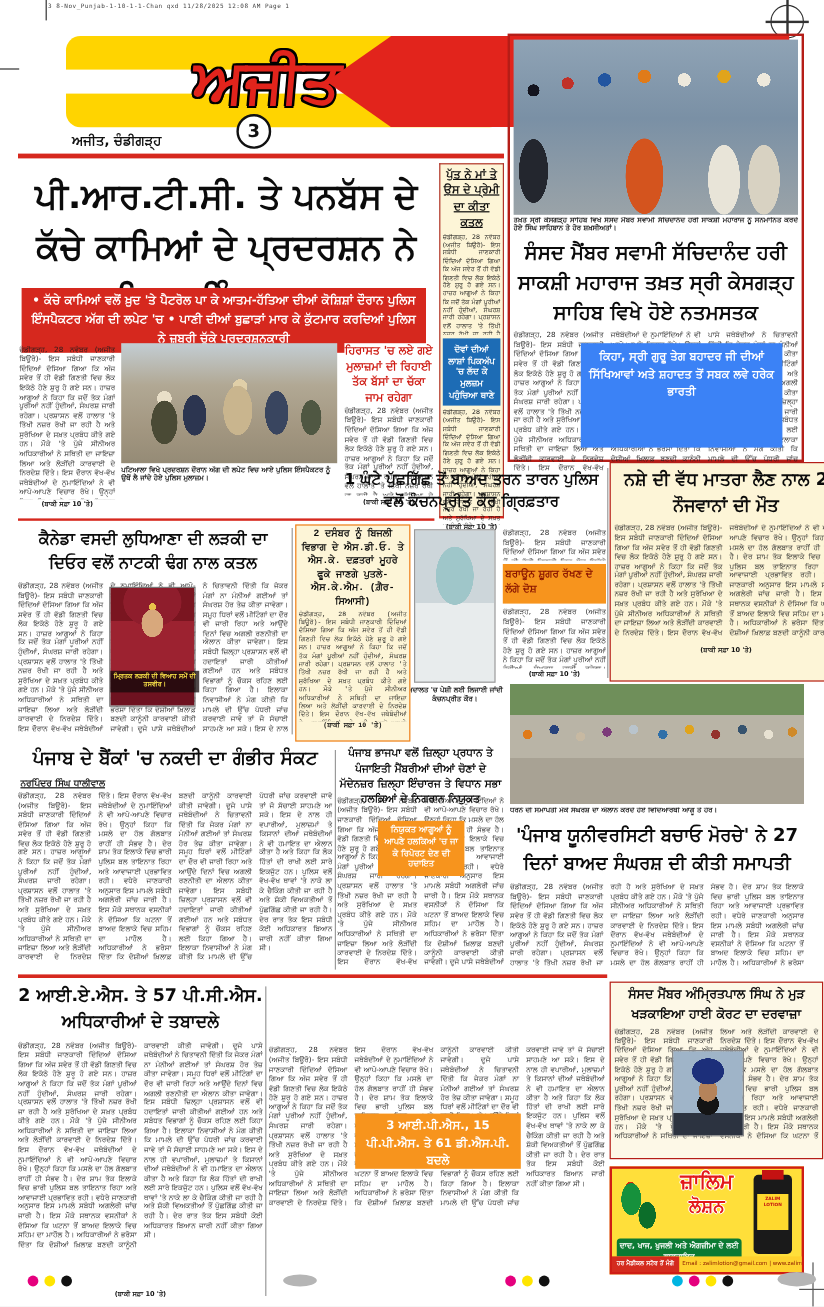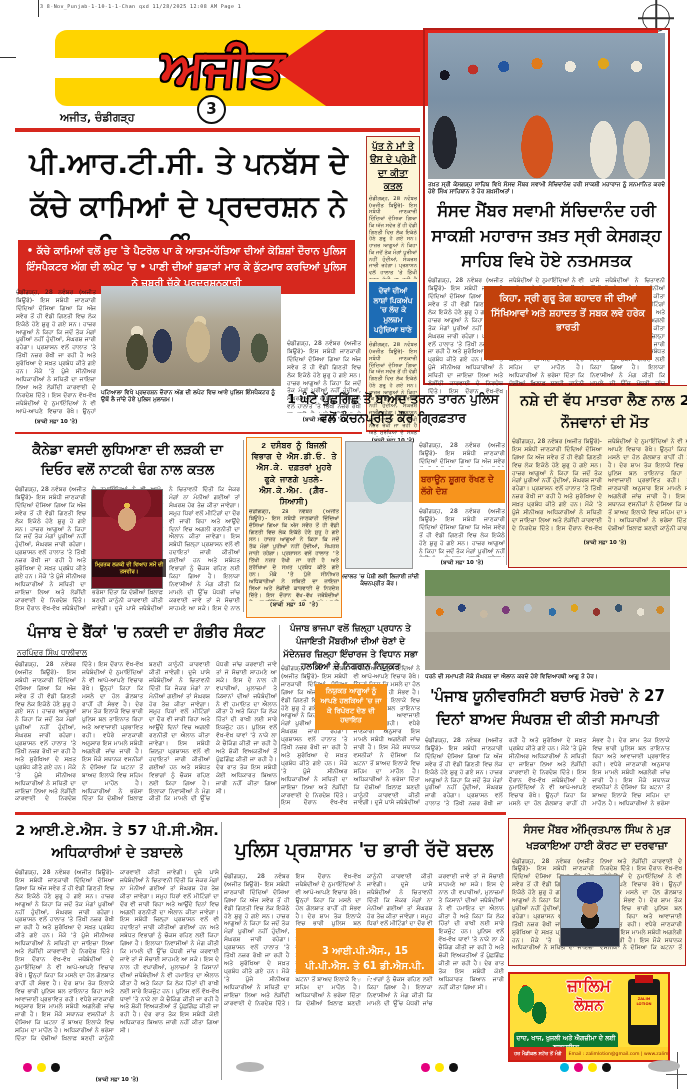--- a/index.html
+++ b/index.html
@@ -84,21 +84,21 @@
        radial-gradient(10px 10px at 74% 21%,#e0a41c 0 55%,transparent 56%),
        radial-gradient(10px 10px at 88% 23%,#eee9dc 0 55%,transparent 56%),
        radial-gradient(26px 52px at 46% 78%,#d4541e 0 60%,transparent 61%),
        radial-gradient(22px 48px at 74% 80%,#e8e4d8 0 60%,transparent 61%),
        radial-gradient(22px 48px at 88% 80%,#d8d2c2 0 60%,transparent 61%),
        radial-gradient(20px 44px at 7% 75%,#23262e 0 60%,transparent 61%),
        linear-gradient(180deg,#8fa3b5 0%,#7a90a5 45%,#9aa3a8 100%);}
   .sakshi-cap{margin-top:2px;height:16px;overflow:hidden;text-align:justify;}
   .sakshi-hl{font-size:16.5px;line-height:1.5;margin-top:2px;}
   .sakshi-body{position:relative;margin-top:3px;height:120px;}
-  .sakshi-quote{position:absolute;left:56px;top:10px;width:168px;height:74px;background:#c2410c;
+  .sakshi-quote{position:absolute;left:56px;top:10px;width:168px;height:87px;background:#3b82f6;
       color:#fff;font-size:9.5px;font-weight:bold;line-height:1.5;text-align:center;padding:5px 6px;box-sizing:border-box;}
   
   .kanchan{left:281px;top:385px;width:224px;height:232px;}
   .kanchan-hl{position:absolute;left:0;top:4px;width:224px;font-size:12.5px;line-height:1.55;}
   .ph-woman{position:absolute;left:64px;top:56px;width:68px;height:128px;border:1px solid #999;box-sizing:border-box;
       background:
        radial-gradient(26px 40px at 50% 30%,#9fc6c9 0 60%,transparent 61%),
        radial-gradient(11px 13px at 50% 24%,#c79a72 0 60%,transparent 61%),
        linear-gradient(180deg,transparent 0 48%,#e8eced 48% 100%),
        linear-gradient(180deg,#cdd6da 0 100%);}
@@ -127,21 +127,21 @@
       background:
        radial-gradient(15px 19px at 50% 30%,#d8a87c 0 60%,transparent 61%),
        radial-gradient(5px 5px at 50% 16%,#e8c14a 0 60%,transparent 61%),
        radial-gradient(40px 34px at 50% 12%,#8f1d2c 0 60%,transparent 61%),
        linear-gradient(180deg,#7a1520 0 28%,#9c2230 28% 72%,#6e1220 72% 100%);}
   .canada-capt{position:absolute;left:77px;top:122px;width:70px;background:rgba(20,10,10,.75);
       color:#ffe84a;font-size:5.3px;font-weight:bold;line-height:1.3;text-align:center;padding:2px;}
   
   .banks{left:15px;top:622px;width:262px;height:190px;}
   .banks-hl{position:absolute;left:0;top:0;width:262px;font-size:15.5px;line-height:1.4;}
-  .banks-byline{position:absolute;left:2px;top:26px;font-size:7.5px;font-weight:normal;text-decoration:underline;}
+  .banks-byline{position:absolute;left:2px;top:26px;font-size:7.5px;font-weight:bold;text-decoration:underline;}
   .banks-body{position:absolute;left:0;top:38px;width:262px;height:150px;}
   .banks-quote{position:absolute;left:188px;top:66px;width:74px;height:82px;background:#f7941d;color:#fff;
       font-size:8.2px;font-weight:bold;line-height:1.45;text-align:center;padding:4px 3px;box-sizing:border-box;}
   
   .bjp{left:281px;top:622px;width:139px;height:190px;}
   .bjp-hl{position:absolute;left:0;top:0;width:139px;font-size:8.8px;line-height:1.45;}
   .bjp-body{position:absolute;left:0;top:42px;width:139px;height:146px;}
   .bjp-note{position:absolute;left:34px;top:62px;width:72px;height:46px;background:#f7941d;color:#fff;
       font-size:7px;font-weight:bold;line-height:1.4;text-align:center;padding:3px;box-sizing:border-box;}
   
@@ -166,21 +166,21 @@
   
   .rule-bottom{left:15px;top:812px;width:491px;height:3px;background:#d6281e;}
   .transfers{left:15px;top:820px;width:204px;height:265px;}
   .transfers-hl{position:absolute;left:0;top:0;width:204px;font-size:14.5px;line-height:1.5;}
   .transfers-body{position:absolute;left:0;top:48px;width:204px;height:206px;}
   .transfers-contd{position:absolute;left:0;top:256px;width:204px;}
   .police{left:224px;top:820px;width:280px;height:265px;}
   .police-hl{position:absolute;left:0;top:16px;width:280px;font-size:19px;line-height:1.4;}
   .police-body{position:absolute;left:0;top:52px;width:280px;height:212px;}
   .police-orange{position:absolute;left:72px;top:108px;width:138px;height:46px;background:#f7941d;color:#fff;
-      font-size:9.8px;font-weight:bold;line-height:1.5;text-align:center;padding:16px 3px;box-sizing:border-box;}
+      font-size:9.8px;font-weight:bold;line-height:1.5;text-align:center;padding:4px 3px;box-sizing:border-box;}
   .amritpal{left:508px;top:818px;width:178px;height:148px;background:#fdf8e7;border:1.5px solid #b51d17;
       padding:3px;box-sizing:border-box;}
   .amritpal-hl{font-size:10.5px;line-height:1.5;}
   .amritpal-body{position:relative;margin-top:3px;height:102px;}
   .ph-amritpal{position:absolute;left:48px;top:18px;width:60px;height:72px;border:1px solid #888;box-sizing:border-box;
       background:
        radial-gradient(22px 18px at 50% 24%,#1c2f7a 0 60%,transparent 61%),
        radial-gradient(13px 15px at 50% 47%,#b5835a 0 60%,transparent 61%),
        radial-gradient(15px 15px at 50% 63%,#141414 0 60%,transparent 61%),
        linear-gradient(180deg,transparent 0 74%,#2c3340 74% 100%),
@@ -233,20 +233,21 @@
   <div class="abs issue-date">ਸਨਿਚਰਵਾਰ, 29 ਨਵੰਬਰ, 2025</div>
   <div class="abs rule-masthead"></div>
 
   <div class="abs lead">
     <div class="lead-hl hl">ਪੀ.ਆਰ.ਟੀ.ਸੀ. ਤੇ ਪਨਬੱਸ ਦੇ ਕੱਚੇ ਕਾਮਿਆਂ ਦੇ ਪ੍ਰਦਰਸ਼ਨ ਨੇ ਲਿਆ ਹਿੰਸਕ ਰੂਪ</div>
     <div class="lead-strip">• ਕੱਚੇ ਕਾਮਿਆਂ ਵਲੋਂ ਖ਼ੁਦ 'ਤੇ ਪੈਟਰੋਲ ਪਾ ਕੇ ਆਤਮ-ਹੱਤਿਆ ਦੀਆਂ ਕੋਸ਼ਿਸ਼ਾਂ ਦੌਰਾਨ ਪੁਲਿਸ ਇੰਸਪੈਕਟਰ ਅੱਗ ਦੀ ਲਪੇਟ 'ਚ • ਪਾਣੀ ਦੀਆਂ ਬੁਛਾੜਾਂ ਮਾਰ ਕੇ ਕੁੱਟਮਾਰ ਕਰਦਿਆਂ ਪੁਲਿਸ ਨੇ ਜ਼ਬਰੀ ਚੁੱਕੇ ਪ੍ਰਦਰਸ਼ਨਕਾਰੀ</div>
     <div class="lead-colL body-col">ਚੰਡੀਗੜ੍ਹ, 28 ਨਵੰਬਰ (ਅਜੀਤ ਬਿਊਰੋ)- ਇਸ ਸਬੰਧੀ ਜਾਣਕਾਰੀ ਦਿੰਦਿਆਂ ਦੱਸਿਆ ਗਿਆ ਕਿ ਅੱਜ ਸਵੇਰ ਤੋਂ ਹੀ ਵੱਡੀ ਗਿਣਤੀ ਵਿਚ ਲੋਕ ਇਕੱਠੇ ਹੋਣੇ ਸ਼ੁਰੂ ਹੋ ਗਏ ਸਨ। ਹਾਜ਼ਰ ਆਗੂਆਂ ਨੇ ਕਿਹਾ ਕਿ ਜਦੋਂ ਤੱਕ ਮੰਗਾਂ ਪੂਰੀਆਂ ਨਹੀਂ ਹੁੰਦੀਆਂ, ਸੰਘਰਸ਼ ਜਾਰੀ ਰਹੇਗਾ। ਪ੍ਰਸ਼ਾਸਨ ਵਲੋਂ ਹਾਲਾਤ 'ਤੇ ਤਿੱਖੀ ਨਜ਼ਰ ਰੱਖੀ ਜਾ ਰਹੀ ਹੈ ਅਤੇ ਸੁਰੱਖਿਆ ਦੇ ਸਖ਼ਤ ਪ੍ਰਬੰਧ ਕੀਤੇ ਗਏ ਹਨ। ਮੌਕੇ 'ਤੇ ਪੁੱਜੇ ਸੀਨੀਅਰ ਅਧਿਕਾਰੀਆਂ ਨੇ ਸਥਿਤੀ ਦਾ ਜਾਇਜ਼ਾ ਲਿਆ ਅਤੇ ਲੋੜੀਂਦੀ ਕਾਰਵਾਈ ਦੇ ਨਿਰਦੇਸ਼ ਦਿੱਤੇ। ਇਸ ਦੌਰਾਨ ਵੱਖ-ਵੱਖ ਜਥੇਬੰਦੀਆਂ ਦੇ ਨੁਮਾਇੰਦਿਆਂ ਨੇ ਵੀ ਆਪੋ-ਆਪਣੇ ਵਿਚਾਰ ਰੱਖੇ। ਉਨ੍ਹਾਂ ਕਿਹਾ ਕਿ ਮਸਲੇ ਦਾ ਹੱਲ ਗੱਲਬਾਤ ਰਾਹੀਂ ਹੀ ਸੰਭਵ ਹੈ। ਦੇਰ ਸ਼ਾਮ ਤੱਕ ਇਲਾਕੇ ਵਿਚ ਭਾਰੀ ਪੁਲਿਸ ਬਲ ਤਾਇਨਾਤ ਰਿਹਾ ਅਤੇ ਆਵਾਜਾਈ ਪ੍ਰਭਾਵਿਤ ਰਹੀ। ਵਧੇਰੇ ਜਾਣਕਾਰੀ ਅਨੁਸਾਰ ਇਸ ਮਾਮਲੇ ਸਬੰਧੀ ਅਗਲੇਰੀ ਜਾਂਚ ਜਾਰੀ ਹੈ। ਇਸ ਮੌਕੇ ਸਥਾਨਕ ਵਸਨੀਕਾਂ ਨੇ ਦੱਸਿਆ ਕਿ ਘਟਨਾ ਤੋਂ ਬਾਅਦ ਇਲਾਕੇ ਵਿਚ ਸਹਿਮ ਦਾ ਮਾਹੌਲ ਹੈ। ਅਧਿਕਾਰੀਆਂ ਨੇ ਭਰੋਸਾ ਦਿੱਤਾ ਕਿ ਦੋਸ਼ੀਆਂ ਖ਼ਿਲਾਫ਼ ਬਣਦੀ ਕਾਨੂੰਨੀ ਕਾਰਵਾਈ ਕੀਤੀ ਜਾਵੇਗੀ। ਦੂਜੇ ਪਾਸੇ ਜਥੇਬੰਦੀਆਂ ਨੇ ਚਿਤਾਵਨੀ ਦਿੱਤੀ ਕਿ ਜੇਕਰ ਮੰਗਾਂ ਨਾ ਮੰਨੀਆਂ ਗਈਆਂ ਤਾਂ ਸੰਘਰਸ਼ ਹੋਰ ਤੇਜ਼ ਕੀਤਾ ਜਾਵੇਗਾ। ਸਮੂਹ ਧਿਰਾਂ ਵਲੋਂ ਮੀਟਿੰਗਾਂ ਦਾ ਦੌਰ ਵੀ ਜਾਰੀ ਰਿਹਾ ਅਤੇ ਆਉਂਦੇ ਦਿਨਾਂ ਵਿਚ ਅਗਲੀ ਰਣਨੀਤੀ ਦਾ ਐਲਾਨ ਕੀਤਾ ਜਾਵੇਗਾ। ਇਸ ਸਬੰਧੀ ਜ਼ਿਲ੍ਹਾ ਪ੍ਰਸ਼ਾਸਨ ਵਲੋਂ ਵੀ ਹਦਾਇਤਾਂ ਜਾਰੀ ਕੀਤੀਆਂ ਗਈਆਂ ਹਨ ਅਤੇ ਸਬੰਧਤ ਵਿਭਾਗਾਂ ਨੂੰ ਚੌਕਸ ਰਹਿਣ ਲਈ ਕਿਹਾ ਗਿਆ ਹੈ। ਇਲਾਕਾ ਨਿਵਾਸੀਆਂ ਨੇ ਮੰਗ ਕੀਤੀ ਕਿ ਮਾਮਲੇ ਦੀ ਉੱਚ ਪੱਧਰੀ ਜਾਂਚ ਕਰਵਾਈ ਜਾਵੇ ਤਾਂ ਜੋ ਸੱਚਾਈ ਸਾਹਮਣੇ ਆ ਸਕੇ। ਇਸ ਦੇ ਨਾਲ ਹੀ ਵਪਾਰੀਆਂ, ਮੁਲਾਜ਼ਮਾਂ ਤੇ ਕਿਸਾਨਾਂ ਦੀਆਂ ਜਥੇਬੰਦੀਆਂ ਨੇ ਵੀ ਹਮਾਇਤ ਦਾ ਐਲਾਨ ਕੀਤਾ ਹੈ ਅਤੇ ਕਿਹਾ ਕਿ ਲੋਕ ਹਿੱਤਾਂ ਦੀ ਰਾਖੀ ਲਈ ਸਾਰੇ ਇਕਜੁੱਟ ਹਨ। ਪੁਲਿਸ ਵਲੋਂ ਵੱਖ-ਵੱਖ ਥਾਵਾਂ 'ਤੇ ਨਾਕੇ ਲਾ ਕੇ ਚੈਕਿੰਗ ਕੀਤੀ ਜਾ ਰਹੀ ਹੈ ਅਤੇ ਸ਼ੱਕੀ ਵਿਅਕਤੀਆਂ ਤੋਂ ਪੁੱਛਗਿੱਛ ਕੀਤੀ ਜਾ ਰਹੀ ਹੈ। ਦੇਰ ਰਾਤ ਤੱਕ ਇਸ ਸਬੰਧੀ ਕੋਈ ਅਧਿਕਾਰਤ ਬਿਆਨ ਜਾਰੀ ਨਹੀਂ ਕੀਤਾ ਗਿਆ ਸੀ।</div>
     <div class="contd lead-contdL">(ਬਾਕੀ ਸਫ਼ਾ 10 'ਤੇ)</div>
     <div class="ph-protest photo"></div>
     <div class="lead-cap caption">ਪਟਿਆਲਾ ਵਿਖੇ ਪ੍ਰਦਰਸ਼ਨ ਦੌਰਾਨ ਅੱਗ ਦੀ ਲਪੇਟ ਵਿਚ ਆਏ ਪੁਲਿਸ ਇੰਸਪੈਕਟਰ ਨੂੰ ਉਥੋਂ ਲੈ ਜਾਂਦੇ ਹੋਏ ਪੁਲਿਸ ਮੁਲਾਜ਼ਮ।</div>
+    <div class="lead-kicker">ਹਿਰਾਸਤ 'ਚ ਲਏ ਗਏ ਮੁਲਾਜ਼ਮਾਂ ਦੀ ਰਿਹਾਈ ਤੱਕ ਬੱਸਾਂ ਦਾ ਚੱਕਾ ਜਾਮ ਰਹੇਗਾ</div>
     <div class="lead-colR-body body-col">ਚੰਡੀਗੜ੍ਹ, 28 ਨਵੰਬਰ (ਅਜੀਤ ਬਿਊਰੋ)- ਇਸ ਸਬੰਧੀ ਜਾਣਕਾਰੀ ਦਿੰਦਿਆਂ ਦੱਸਿਆ ਗਿਆ ਕਿ ਅੱਜ ਸਵੇਰ ਤੋਂ ਹੀ ਵੱਡੀ ਗਿਣਤੀ ਵਿਚ ਲੋਕ ਇਕੱਠੇ ਹੋਣੇ ਸ਼ੁਰੂ ਹੋ ਗਏ ਸਨ। ਹਾਜ਼ਰ ਆਗੂਆਂ ਨੇ ਕਿਹਾ ਕਿ ਜਦੋਂ ਤੱਕ ਮੰਗਾਂ ਪੂਰੀਆਂ ਨਹੀਂ ਹੁੰਦੀਆਂ, ਸੰਘਰਸ਼ ਜਾਰੀ ਰਹੇਗਾ। ਪ੍ਰਸ਼ਾਸਨ ਵਲੋਂ ਹਾਲਾਤ 'ਤੇ ਤਿੱਖੀ ਨਜ਼ਰ ਰੱਖੀ ਜਾ ਰਹੀ ਹੈ ਅਤੇ ਸੁਰੱਖਿਆ ਦੇ ਸਖ਼ਤ ਪ੍ਰਬੰਧ ਕੀਤੇ ਗਏ ਹਨ। ਮੌਕੇ 'ਤੇ ਪੁੱਜੇ ਸੀਨੀਅਰ ਅਧਿਕਾਰੀਆਂ ਨੇ ਸਥਿਤੀ ਦਾ ਜਾਇਜ਼ਾ ਲਿਆ ਅਤੇ ਲੋੜੀਂਦੀ ਕਾਰਵਾਈ ਦੇ ਨਿਰਦੇਸ਼ ਦਿੱਤੇ। ਇਸ ਦੌਰਾਨ ਵੱਖ-ਵੱਖ ਜਥੇਬੰਦੀਆਂ ਦੇ ਨੁਮਾਇੰਦਿਆਂ ਨੇ ਵੀ ਆਪੋ-ਆਪਣੇ ਵਿਚਾਰ ਰੱਖੇ। ਉਨ੍ਹਾਂ ਕਿਹਾ ਕਿ ਮਸਲੇ ਦਾ ਹੱਲ ਗੱਲਬਾਤ ਰਾਹੀਂ ਹੀ ਸੰਭਵ ਹੈ। ਦੇਰ ਸ਼ਾਮ ਤੱਕ ਇਲਾਕੇ ਵਿਚ ਭਾਰੀ ਪੁਲਿਸ ਬਲ ਤਾਇਨਾਤ ਰਿਹਾ ਅਤੇ ਆਵਾਜਾਈ ਪ੍ਰਭਾਵਿਤ ਰਹੀ। ਵਧੇਰੇ ਜਾਣਕਾਰੀ ਅਨੁਸਾਰ ਇਸ ਮਾਮਲੇ ਸਬੰਧੀ ਅਗਲੇਰੀ ਜਾਂਚ ਜਾਰੀ ਹੈ। ਇਸ ਮੌਕੇ ਸਥਾਨਕ ਵਸਨੀਕਾਂ ਨੇ ਦੱਸਿਆ ਕਿ ਘਟਨਾ ਤੋਂ ਬਾਅਦ ਇਲਾਕੇ ਵਿਚ ਸਹਿਮ ਦਾ ਮਾਹੌਲ ਹੈ। ਅਧਿਕਾਰੀਆਂ ਨੇ ਭਰੋਸਾ ਦਿੱਤਾ ਕਿ ਦੋਸ਼ੀਆਂ ਖ਼ਿਲਾਫ਼ ਬਣਦੀ ਕਾਨੂੰਨੀ ਕਾਰਵਾਈ ਕੀਤੀ ਜਾਵੇਗੀ। ਦੂਜੇ ਪਾਸੇ ਜਥੇਬੰਦੀਆਂ ਨੇ ਚਿਤਾਵਨੀ ਦਿੱਤੀ ਕਿ ਜੇਕਰ ਮੰਗਾਂ ਨਾ ਮੰਨੀਆਂ ਗਈਆਂ ਤਾਂ ਸੰਘਰਸ਼ ਹੋਰ ਤੇਜ਼ ਕੀਤਾ ਜਾਵੇਗਾ। ਸਮੂਹ ਧਿਰਾਂ ਵਲੋਂ ਮੀਟਿੰਗਾਂ ਦਾ ਦੌਰ ਵੀ ਜਾਰੀ ਰਿਹਾ ਅਤੇ ਆਉਂਦੇ ਦਿਨਾਂ ਵਿਚ ਅਗਲੀ ਰਣਨੀਤੀ ਦਾ ਐਲਾਨ ਕੀਤਾ ਜਾਵੇਗਾ। ਇਸ ਸਬੰਧੀ ਜ਼ਿਲ੍ਹਾ ਪ੍ਰਸ਼ਾਸਨ ਵਲੋਂ ਵੀ ਹਦਾਇਤਾਂ ਜਾਰੀ ਕੀਤੀਆਂ ਗਈਆਂ ਹਨ ਅਤੇ ਸਬੰਧਤ ਵਿਭਾਗਾਂ ਨੂੰ ਚੌਕਸ ਰਹਿਣ ਲਈ ਕਿਹਾ ਗਿਆ ਹੈ। ਇਲਾਕਾ ਨਿਵਾਸੀਆਂ ਨੇ ਮੰਗ ਕੀਤੀ ਕਿ ਮਾਮਲੇ ਦੀ ਉੱਚ ਪੱਧਰੀ ਜਾਂਚ ਕਰਵਾਈ ਜਾਵੇ ਤਾਂ ਜੋ ਸੱਚਾਈ ਸਾਹਮਣੇ ਆ ਸਕੇ। ਇਸ ਦੇ ਨਾਲ ਹੀ ਵਪਾਰੀਆਂ, ਮੁਲਾਜ਼ਮਾਂ ਤੇ ਕਿਸਾਨਾਂ ਦੀਆਂ ਜਥੇਬੰਦੀਆਂ ਨੇ ਵੀ ਹਮਾਇਤ ਦਾ ਐਲਾਨ ਕੀਤਾ ਹੈ ਅਤੇ ਕਿਹਾ ਕਿ ਲੋਕ ਹਿੱਤਾਂ ਦੀ ਰਾਖੀ ਲਈ ਸਾਰੇ ਇਕਜੁੱਟ ਹਨ। ਪੁਲਿਸ ਵਲੋਂ ਵੱਖ-ਵੱਖ ਥਾਵਾਂ 'ਤੇ ਨਾਕੇ ਲਾ ਕੇ ਚੈਕਿੰਗ ਕੀਤੀ ਜਾ ਰਹੀ ਹੈ ਅਤੇ ਸ਼ੱਕੀ ਵਿਅਕਤੀਆਂ ਤੋਂ ਪੁੱਛਗਿੱਛ ਕੀਤੀ ਜਾ ਰਹੀ ਹੈ। ਦੇਰ ਰਾਤ ਤੱਕ ਇਸ ਸਬੰਧੀ ਕੋਈ ਅਧਿਕਾਰਤ ਬਿਆਨ ਜਾਰੀ ਨਹੀਂ ਕੀਤਾ ਗਿਆ ਸੀ।</div>
     <div class="contd lead-contdR">(ਬਾਕੀ ਸਫ਼ਾ 10 'ਤੇ)</div>
   </div>
 
   <div class="abs son">
     <div class="son-hl hl">ਪੁੱਤ ਨੇ ਮਾਂ ਤੇ ਉਸ ਦੇ ਪ੍ਰੇਮੀ ਦਾ ਕੀਤਾ ਕਤਲ</div>
     <div class="son-body">ਚੰਡੀਗੜ੍ਹ, 28 ਨਵੰਬਰ (ਅਜੀਤ ਬਿਊਰੋ)- ਇਸ ਸਬੰਧੀ ਜਾਣਕਾਰੀ ਦਿੰਦਿਆਂ ਦੱਸਿਆ ਗਿਆ ਕਿ ਅੱਜ ਸਵੇਰ ਤੋਂ ਹੀ ਵੱਡੀ ਗਿਣਤੀ ਵਿਚ ਲੋਕ ਇਕੱਠੇ ਹੋਣੇ ਸ਼ੁਰੂ ਹੋ ਗਏ ਸਨ। ਹਾਜ਼ਰ ਆਗੂਆਂ ਨੇ ਕਿਹਾ ਕਿ ਜਦੋਂ ਤੱਕ ਮੰਗਾਂ ਪੂਰੀਆਂ ਨਹੀਂ ਹੁੰਦੀਆਂ, ਸੰਘਰਸ਼ ਜਾਰੀ ਰਹੇਗਾ। ਪ੍ਰਸ਼ਾਸਨ ਵਲੋਂ ਹਾਲਾਤ 'ਤੇ ਤਿੱਖੀ ਨਜ਼ਰ ਰੱਖੀ ਜਾ ਰਹੀ ਹੈ ਅਤੇ ਸੁਰੱਖਿਆ ਦੇ ਸਖ਼ਤ ਪ੍ਰਬੰਧ ਕੀਤੇ ਗਏ ਹਨ। ਮੌਕੇ 'ਤੇ ਪੁੱਜੇ ਸੀਨੀਅਰ ਅਧਿਕਾਰੀਆਂ ਨੇ ਸਥਿਤੀ ਦਾ ਜਾਇਜ਼ਾ ਲਿਆ ਅਤੇ ਲੋੜੀਂਦੀ ਕਾਰਵਾਈ ਦੇ ਨਿਰਦੇਸ਼ ਦਿੱਤੇ। ਇਸ ਦੌਰਾਨ ਵੱਖ-ਵੱਖ ਜਥੇਬੰਦੀਆਂ ਦੇ ਨੁਮਾਇੰਦਿਆਂ ਨੇ ਵੀ ਆਪੋ-ਆਪਣੇ ਵਿਚਾਰ ਰੱਖੇ। ਉਨ੍ਹਾਂ ਕਿਹਾ ਕਿ ਮਸਲੇ ਦਾ ਹੱਲ ਗੱਲਬਾਤ ਰਾਹੀਂ ਹੀ ਸੰਭਵ ਹੈ। ਦੇਰ ਸ਼ਾਮ ਤੱਕ ਇਲਾਕੇ ਵਿਚ ਭਾਰੀ ਪੁਲਿਸ ਬਲ ਤਾਇਨਾਤ ਰਿਹਾ ਅਤੇ ਆਵਾਜਾਈ ਪ੍ਰਭਾਵਿਤ ਰਹੀ। ਵਧੇਰੇ ਜਾਣਕਾਰੀ ਅਨੁਸਾਰ ਇਸ ਮਾਮਲੇ ਸਬੰਧੀ ਅਗਲੇਰੀ ਜਾਂਚ ਜਾਰੀ ਹੈ। ਇਸ ਮੌਕੇ ਸਥਾਨਕ ਵਸਨੀਕਾਂ ਨੇ ਦੱਸਿਆ ਕਿ ਘਟਨਾ ਤੋਂ ਬਾਅਦ ਇਲਾਕੇ ਵਿਚ ਸਹਿਮ ਦਾ ਮਾਹੌਲ ਹੈ। ਅਧਿਕਾਰੀਆਂ ਨੇ ਭਰੋਸਾ ਦਿੱਤਾ ਕਿ ਦੋਸ਼ੀਆਂ ਖ਼ਿਲਾਫ਼ ਬਣਦੀ ਕਾਨੂੰਨੀ ਕਾਰਵਾਈ ਕੀਤੀ ਜਾਵੇਗੀ। ਦੂਜੇ ਪਾਸੇ ਜਥੇਬੰਦੀਆਂ ਨੇ ਚਿਤਾਵਨੀ ਦਿੱਤੀ ਕਿ ਜੇਕਰ ਮੰਗਾਂ ਨਾ ਮੰਨੀਆਂ ਗਈਆਂ ਤਾਂ ਸੰਘਰਸ਼ ਹੋਰ ਤੇਜ਼ ਕੀਤਾ ਜਾਵੇਗਾ। ਸਮੂਹ ਧਿਰਾਂ ਵਲੋਂ ਮੀਟਿੰਗਾਂ ਦਾ ਦੌਰ ਵੀ ਜਾਰੀ ਰਿਹਾ ਅਤੇ ਆਉਂਦੇ ਦਿਨਾਂ ਵਿਚ ਅਗਲੀ ਰਣਨੀਤੀ ਦਾ ਐਲਾਨ ਕੀਤਾ ਜਾਵੇਗਾ। ਇਸ ਸਬੰਧੀ ਜ਼ਿਲ੍ਹਾ ਪ੍ਰਸ਼ਾਸਨ ਵਲੋਂ ਵੀ ਹਦਾਇਤਾਂ ਜਾਰੀ ਕੀਤੀਆਂ ਗਈਆਂ ਹਨ ਅਤੇ ਸਬੰਧਤ ਵਿਭਾਗਾਂ ਨੂੰ ਚੌਕਸ ਰਹਿਣ ਲਈ ਕਿਹਾ ਗਿਆ ਹੈ। ਇਲਾਕਾ ਨਿਵਾਸੀਆਂ ਨੇ ਮੰਗ ਕੀਤੀ ਕਿ ਮਾਮਲੇ ਦੀ ਉੱਚ ਪੱਧਰੀ ਜਾਂਚ ਕਰਵਾਈ ਜਾਵੇ ਤਾਂ ਜੋ ਸੱਚਾਈ ਸਾਹਮਣੇ ਆ ਸਕੇ। ਇਸ ਦੇ ਨਾਲ ਹੀ ਵਪਾਰੀਆਂ, ਮੁਲਾਜ਼ਮਾਂ ਤੇ ਕਿਸਾਨਾਂ ਦੀਆਂ ਜਥੇਬੰਦੀਆਂ ਨੇ ਵੀ ਹਮਾਇਤ ਦਾ ਐਲਾਨ ਕੀਤਾ ਹੈ ਅਤੇ ਕਿਹਾ ਕਿ ਲੋਕ ਹਿੱਤਾਂ ਦੀ ਰਾਖੀ ਲਈ ਸਾਰੇ ਇਕਜੁੱਟ ਹਨ। ਪੁਲਿਸ ਵਲੋਂ ਵੱਖ-ਵੱਖ ਥਾਵਾਂ 'ਤੇ ਨਾਕੇ ਲਾ ਕੇ ਚੈਕਿੰਗ ਕੀਤੀ ਜਾ ਰਹੀ ਹੈ ਅਤੇ ਸ਼ੱਕੀ ਵਿਅਕਤੀਆਂ ਤੋਂ ਪੁੱਛਗਿੱਛ ਕੀਤੀ ਜਾ ਰਹੀ ਹੈ। ਦੇਰ ਰਾਤ ਤੱਕ ਇਸ ਸਬੰਧੀ ਕੋਈ ਅਧਿਕਾਰਤ ਬਿਆਨ ਜਾਰੀ ਨਹੀਂ ਕੀਤਾ ਗਿਆ ਸੀ।</div>
     <div class="son-blue">ਦੋਵਾਂ ਦੀਆਂ ਲਾਸ਼ਾਂ ਪਿਕਅੱਪ 'ਚ ਲੱਦ ਕੇ ਮੁਲਜ਼ਮ ਪਹੁੰਚਿਆ ਥਾਣੇ</div>
     <div class="son-body2">ਚੰਡੀਗੜ੍ਹ, 28 ਨਵੰਬਰ (ਅਜੀਤ ਬਿਊਰੋ)- ਇਸ ਸਬੰਧੀ ਜਾਣਕਾਰੀ ਦਿੰਦਿਆਂ ਦੱਸਿਆ ਗਿਆ ਕਿ ਅੱਜ ਸਵੇਰ ਤੋਂ ਹੀ ਵੱਡੀ ਗਿਣਤੀ ਵਿਚ ਲੋਕ ਇਕੱਠੇ ਹੋਣੇ ਸ਼ੁਰੂ ਹੋ ਗਏ ਸਨ। ਹਾਜ਼ਰ ਆਗੂਆਂ ਨੇ ਕਿਹਾ ਕਿ ਜਦੋਂ ਤੱਕ ਮੰਗਾਂ ਪੂਰੀਆਂ ਨਹੀਂ ਹੁੰਦੀਆਂ, ਸੰਘਰਸ਼ ਜਾਰੀ ਰਹੇਗਾ। ਪ੍ਰਸ਼ਾਸਨ ਵਲੋਂ ਹਾਲਾਤ 'ਤੇ ਤਿੱਖੀ ਨਜ਼ਰ ਰੱਖੀ ਜਾ ਰਹੀ ਹੈ ਅਤੇ ਸੁਰੱਖਿਆ ਦੇ ਸਖ਼ਤ ਪ੍ਰਬੰਧ ਕੀਤੇ ਗਏ ਹਨ। ਮੌਕੇ 'ਤੇ ਪੁੱਜੇ ਸੀਨੀਅਰ ਅਧਿਕਾਰੀਆਂ ਨੇ ਸਥਿਤੀ ਦਾ ਜਾਇਜ਼ਾ ਲਿਆ ਅਤੇ ਲੋੜੀਂਦੀ ਕਾਰਵਾਈ ਦੇ ਨਿਰਦੇਸ਼ ਦਿੱਤੇ। ਇਸ ਦੌਰਾਨ ਵੱਖ-ਵੱਖ ਜਥੇਬੰਦੀਆਂ ਦੇ ਨੁਮਾਇੰਦਿਆਂ ਨੇ ਵੀ ਆਪੋ-ਆਪਣੇ ਵਿਚਾਰ ਰੱਖੇ। ਉਨ੍ਹਾਂ ਕਿਹਾ ਕਿ ਮਸਲੇ ਦਾ ਹੱਲ ਗੱਲਬਾਤ ਰਾਹੀਂ ਹੀ ਸੰਭਵ ਹੈ। ਦੇਰ ਸ਼ਾਮ ਤੱਕ ਇਲਾਕੇ ਵਿਚ ਭਾਰੀ ਪੁਲਿਸ ਬਲ ਤਾਇਨਾਤ ਰਿਹਾ ਅਤੇ ਆਵਾਜਾਈ ਪ੍ਰਭਾਵਿਤ ਰਹੀ। ਵਧੇਰੇ ਜਾਣਕਾਰੀ ਅਨੁਸਾਰ ਇਸ ਮਾਮਲੇ ਸਬੰਧੀ ਅਗਲੇਰੀ ਜਾਂਚ ਜਾਰੀ ਹੈ। ਇਸ ਮੌਕੇ ਸਥਾਨਕ ਵਸਨੀਕਾਂ ਨੇ ਦੱਸਿਆ ਕਿ ਘਟਨਾ ਤੋਂ ਬਾਅਦ ਇਲਾਕੇ ਵਿਚ ਸਹਿਮ ਦਾ ਮਾਹੌਲ ਹੈ। ਅਧਿਕਾਰੀਆਂ ਨੇ ਭਰੋਸਾ ਦਿੱਤਾ ਕਿ ਦੋਸ਼ੀਆਂ ਖ਼ਿਲਾਫ਼ ਬਣਦੀ ਕਾਨੂੰਨੀ ਕਾਰਵਾਈ ਕੀਤੀ ਜਾਵੇਗੀ। ਦੂਜੇ ਪਾਸੇ ਜਥੇਬੰਦੀਆਂ ਨੇ ਚਿਤਾਵਨੀ ਦਿੱਤੀ ਕਿ ਜੇਕਰ ਮੰਗਾਂ ਨਾ ਮੰਨੀਆਂ ਗਈਆਂ ਤਾਂ ਸੰਘਰਸ਼ ਹੋਰ ਤੇਜ਼ ਕੀਤਾ ਜਾਵੇਗਾ। ਸਮੂਹ ਧਿਰਾਂ ਵਲੋਂ ਮੀਟਿੰਗਾਂ ਦਾ ਦੌਰ ਵੀ ਜਾਰੀ ਰਿਹਾ ਅਤੇ ਆਉਂਦੇ ਦਿਨਾਂ ਵਿਚ ਅਗਲੀ ਰਣਨੀਤੀ ਦਾ ਐਲਾਨ ਕੀਤਾ ਜਾਵੇਗਾ। ਇਸ ਸਬੰਧੀ ਜ਼ਿਲ੍ਹਾ ਪ੍ਰਸ਼ਾਸਨ ਵਲੋਂ ਵੀ ਹਦਾਇਤਾਂ ਜਾਰੀ ਕੀਤੀਆਂ ਗਈਆਂ ਹਨ ਅਤੇ ਸਬੰਧਤ ਵਿਭਾਗਾਂ ਨੂੰ ਚੌਕਸ ਰਹਿਣ ਲਈ ਕਿਹਾ ਗਿਆ ਹੈ। ਇਲਾਕਾ ਨਿਵਾਸੀਆਂ ਨੇ ਮੰਗ ਕੀਤੀ ਕਿ ਮਾਮਲੇ ਦੀ ਉੱਚ ਪੱਧਰੀ ਜਾਂਚ ਕਰਵਾਈ ਜਾਵੇ ਤਾਂ ਜੋ ਸੱਚਾਈ ਸਾਹਮਣੇ ਆ ਸਕੇ। ਇਸ ਦੇ ਨਾਲ ਹੀ ਵਪਾਰੀਆਂ, ਮੁਲਾਜ਼ਮਾਂ ਤੇ ਕਿਸਾਨਾਂ ਦੀਆਂ ਜਥੇਬੰਦੀਆਂ ਨੇ ਵੀ ਹਮਾਇਤ ਦਾ ਐਲਾਨ ਕੀਤਾ ਹੈ ਅਤੇ ਕਿਹਾ ਕਿ ਲੋਕ ਹਿੱਤਾਂ ਦੀ ਰਾਖੀ ਲਈ ਸਾਰੇ ਇਕਜੁੱਟ ਹਨ। ਪੁਲਿਸ ਵਲੋਂ ਵੱਖ-ਵੱਖ ਥਾਵਾਂ 'ਤੇ ਨਾਕੇ ਲਾ ਕੇ ਚੈਕਿੰਗ ਕੀਤੀ ਜਾ ਰਹੀ ਹੈ ਅਤੇ ਸ਼ੱਕੀ ਵਿਅਕਤੀਆਂ ਤੋਂ ਪੁੱਛਗਿੱਛ ਕੀਤੀ ਜਾ ਰਹੀ ਹੈ। ਦੇਰ ਰਾਤ ਤੱਕ ਇਸ ਸਬੰਧੀ ਕੋਈ ਅਧਿਕਾਰਤ ਬਿਆਨ ਜਾਰੀ ਨਹੀਂ ਕੀਤਾ ਗਿਆ ਸੀ।</div>
     <div class="contd">(ਬਾਕੀ ਸਫ਼ਾ 10 'ਤੇ)</div>
@@ -312,21 +313,20 @@
 
   <div class="abs rule-bottom"></div>
 
   <div class="abs transfers">
     <div class="transfers-hl hl">2 ਆਈ.ਏ.ਐਸ. ਤੇ 57 ਪੀ.ਸੀ.ਐਸ. ਅਧਿਕਾਰੀਆਂ ਦੇ ਤਬਾਦਲੇ</div>
     <div class="transfers-body body-col cols2">ਚੰਡੀਗੜ੍ਹ, 28 ਨਵੰਬਰ (ਅਜੀਤ ਬਿਊਰੋ)- ਇਸ ਸਬੰਧੀ ਜਾਣਕਾਰੀ ਦਿੰਦਿਆਂ ਦੱਸਿਆ ਗਿਆ ਕਿ ਅੱਜ ਸਵੇਰ ਤੋਂ ਹੀ ਵੱਡੀ ਗਿਣਤੀ ਵਿਚ ਲੋਕ ਇਕੱਠੇ ਹੋਣੇ ਸ਼ੁਰੂ ਹੋ ਗਏ ਸਨ। ਹਾਜ਼ਰ ਆਗੂਆਂ ਨੇ ਕਿਹਾ ਕਿ ਜਦੋਂ ਤੱਕ ਮੰਗਾਂ ਪੂਰੀਆਂ ਨਹੀਂ ਹੁੰਦੀਆਂ, ਸੰਘਰਸ਼ ਜਾਰੀ ਰਹੇਗਾ। ਪ੍ਰਸ਼ਾਸਨ ਵਲੋਂ ਹਾਲਾਤ 'ਤੇ ਤਿੱਖੀ ਨਜ਼ਰ ਰੱਖੀ ਜਾ ਰਹੀ ਹੈ ਅਤੇ ਸੁਰੱਖਿਆ ਦੇ ਸਖ਼ਤ ਪ੍ਰਬੰਧ ਕੀਤੇ ਗਏ ਹਨ। ਮੌਕੇ 'ਤੇ ਪੁੱਜੇ ਸੀਨੀਅਰ ਅਧਿਕਾਰੀਆਂ ਨੇ ਸਥਿਤੀ ਦਾ ਜਾਇਜ਼ਾ ਲਿਆ ਅਤੇ ਲੋੜੀਂਦੀ ਕਾਰਵਾਈ ਦੇ ਨਿਰਦੇਸ਼ ਦਿੱਤੇ। ਇਸ ਦੌਰਾਨ ਵੱਖ-ਵੱਖ ਜਥੇਬੰਦੀਆਂ ਦੇ ਨੁਮਾਇੰਦਿਆਂ ਨੇ ਵੀ ਆਪੋ-ਆਪਣੇ ਵਿਚਾਰ ਰੱਖੇ। ਉਨ੍ਹਾਂ ਕਿਹਾ ਕਿ ਮਸਲੇ ਦਾ ਹੱਲ ਗੱਲਬਾਤ ਰਾਹੀਂ ਹੀ ਸੰਭਵ ਹੈ। ਦੇਰ ਸ਼ਾਮ ਤੱਕ ਇਲਾਕੇ ਵਿਚ ਭਾਰੀ ਪੁਲਿਸ ਬਲ ਤਾਇਨਾਤ ਰਿਹਾ ਅਤੇ ਆਵਾਜਾਈ ਪ੍ਰਭਾਵਿਤ ਰਹੀ। ਵਧੇਰੇ ਜਾਣਕਾਰੀ ਅਨੁਸਾਰ ਇਸ ਮਾਮਲੇ ਸਬੰਧੀ ਅਗਲੇਰੀ ਜਾਂਚ ਜਾਰੀ ਹੈ। ਇਸ ਮੌਕੇ ਸਥਾਨਕ ਵਸਨੀਕਾਂ ਨੇ ਦੱਸਿਆ ਕਿ ਘਟਨਾ ਤੋਂ ਬਾਅਦ ਇਲਾਕੇ ਵਿਚ ਸਹਿਮ ਦਾ ਮਾਹੌਲ ਹੈ। ਅਧਿਕਾਰੀਆਂ ਨੇ ਭਰੋਸਾ ਦਿੱਤਾ ਕਿ ਦੋਸ਼ੀਆਂ ਖ਼ਿਲਾਫ਼ ਬਣਦੀ ਕਾਨੂੰਨੀ ਕਾਰਵਾਈ ਕੀਤੀ ਜਾਵੇਗੀ। ਦੂਜੇ ਪਾਸੇ ਜਥੇਬੰਦੀਆਂ ਨੇ ਚਿਤਾਵਨੀ ਦਿੱਤੀ ਕਿ ਜੇਕਰ ਮੰਗਾਂ ਨਾ ਮੰਨੀਆਂ ਗਈਆਂ ਤਾਂ ਸੰਘਰਸ਼ ਹੋਰ ਤੇਜ਼ ਕੀਤਾ ਜਾਵੇਗਾ। ਸਮੂਹ ਧਿਰਾਂ ਵਲੋਂ ਮੀਟਿੰਗਾਂ ਦਾ ਦੌਰ ਵੀ ਜਾਰੀ ਰਿਹਾ ਅਤੇ ਆਉਂਦੇ ਦਿਨਾਂ ਵਿਚ ਅਗਲੀ ਰਣਨੀਤੀ ਦਾ ਐਲਾਨ ਕੀਤਾ ਜਾਵੇਗਾ। ਇਸ ਸਬੰਧੀ ਜ਼ਿਲ੍ਹਾ ਪ੍ਰਸ਼ਾਸਨ ਵਲੋਂ ਵੀ ਹਦਾਇਤਾਂ ਜਾਰੀ ਕੀਤੀਆਂ ਗਈਆਂ ਹਨ ਅਤੇ ਸਬੰਧਤ ਵਿਭਾਗਾਂ ਨੂੰ ਚੌਕਸ ਰਹਿਣ ਲਈ ਕਿਹਾ ਗਿਆ ਹੈ। ਇਲਾਕਾ ਨਿਵਾਸੀਆਂ ਨੇ ਮੰਗ ਕੀਤੀ ਕਿ ਮਾਮਲੇ ਦੀ ਉੱਚ ਪੱਧਰੀ ਜਾਂਚ ਕਰਵਾਈ ਜਾਵੇ ਤਾਂ ਜੋ ਸੱਚਾਈ ਸਾਹਮਣੇ ਆ ਸਕੇ। ਇਸ ਦੇ ਨਾਲ ਹੀ ਵਪਾਰੀਆਂ, ਮੁਲਾਜ਼ਮਾਂ ਤੇ ਕਿਸਾਨਾਂ ਦੀਆਂ ਜਥੇਬੰਦੀਆਂ ਨੇ ਵੀ ਹਮਾਇਤ ਦਾ ਐਲਾਨ ਕੀਤਾ ਹੈ ਅਤੇ ਕਿਹਾ ਕਿ ਲੋਕ ਹਿੱਤਾਂ ਦੀ ਰਾਖੀ ਲਈ ਸਾਰੇ ਇਕਜੁੱਟ ਹਨ। ਪੁਲਿਸ ਵਲੋਂ ਵੱਖ-ਵੱਖ ਥਾਵਾਂ 'ਤੇ ਨਾਕੇ ਲਾ ਕੇ ਚੈਕਿੰਗ ਕੀਤੀ ਜਾ ਰਹੀ ਹੈ ਅਤੇ ਸ਼ੱਕੀ ਵਿਅਕਤੀਆਂ ਤੋਂ ਪੁੱਛਗਿੱਛ ਕੀਤੀ ਜਾ ਰਹੀ ਹੈ। ਦੇਰ ਰਾਤ ਤੱਕ ਇਸ ਸਬੰਧੀ ਕੋਈ ਅਧਿਕਾਰਤ ਬਿਆਨ ਜਾਰੀ ਨਹੀਂ ਕੀਤਾ ਗਿਆ ਸੀ।</div>
     <div class="contd transfers-contd">(ਬਾਕੀ ਸਫ਼ਾ 10 'ਤੇ)</div>
   </div>
 
   <div class="abs police">
-    <div class="police-hl hl">ਪੁਲਿਸ ਪ੍ਰਸ਼ਾਸਨ 'ਚ ਭਾਰੀ ਰੱਦੋ ਬਦਲ</div>
     <div class="police-body body-col cols4">ਚੰਡੀਗੜ੍ਹ, 28 ਨਵੰਬਰ (ਅਜੀਤ ਬਿਊਰੋ)- ਇਸ ਸਬੰਧੀ ਜਾਣਕਾਰੀ ਦਿੰਦਿਆਂ ਦੱਸਿਆ ਗਿਆ ਕਿ ਅੱਜ ਸਵੇਰ ਤੋਂ ਹੀ ਵੱਡੀ ਗਿਣਤੀ ਵਿਚ ਲੋਕ ਇਕੱਠੇ ਹੋਣੇ ਸ਼ੁਰੂ ਹੋ ਗਏ ਸਨ। ਹਾਜ਼ਰ ਆਗੂਆਂ ਨੇ ਕਿਹਾ ਕਿ ਜਦੋਂ ਤੱਕ ਮੰਗਾਂ ਪੂਰੀਆਂ ਨਹੀਂ ਹੁੰਦੀਆਂ, ਸੰਘਰਸ਼ ਜਾਰੀ ਰਹੇਗਾ। ਪ੍ਰਸ਼ਾਸਨ ਵਲੋਂ ਹਾਲਾਤ 'ਤੇ ਤਿੱਖੀ ਨਜ਼ਰ ਰੱਖੀ ਜਾ ਰਹੀ ਹੈ ਅਤੇ ਸੁਰੱਖਿਆ ਦੇ ਸਖ਼ਤ ਪ੍ਰਬੰਧ ਕੀਤੇ ਗਏ ਹਨ। ਮੌਕੇ 'ਤੇ ਪੁੱਜੇ ਸੀਨੀਅਰ ਅਧਿਕਾਰੀਆਂ ਨੇ ਸਥਿਤੀ ਦਾ ਜਾਇਜ਼ਾ ਲਿਆ ਅਤੇ ਲੋੜੀਂਦੀ ਕਾਰਵਾਈ ਦੇ ਨਿਰਦੇਸ਼ ਦਿੱਤੇ। ਇਸ ਦੌਰਾਨ ਵੱਖ-ਵੱਖ ਜਥੇਬੰਦੀਆਂ ਦੇ ਨੁਮਾਇੰਦਿਆਂ ਨੇ ਵੀ ਆਪੋ-ਆਪਣੇ ਵਿਚਾਰ ਰੱਖੇ। ਉਨ੍ਹਾਂ ਕਿਹਾ ਕਿ ਮਸਲੇ ਦਾ ਹੱਲ ਗੱਲਬਾਤ ਰਾਹੀਂ ਹੀ ਸੰਭਵ ਹੈ। ਦੇਰ ਸ਼ਾਮ ਤੱਕ ਇਲਾਕੇ ਵਿਚ ਭਾਰੀ ਪੁਲਿਸ ਬਲ ਤਾਇਨਾਤ ਰਿਹਾ ਅਤੇ ਆਵਾਜਾਈ ਪ੍ਰਭਾਵਿਤ ਰਹੀ। ਵਧੇਰੇ ਜਾਣਕਾਰੀ ਅਨੁਸਾਰ ਇਸ ਮਾਮਲੇ ਸਬੰਧੀ ਅਗਲੇਰੀ ਜਾਂਚ ਜਾਰੀ ਹੈ। ਇਸ ਮੌਕੇ ਸਥਾਨਕ ਵਸਨੀਕਾਂ ਨੇ ਦੱਸਿਆ ਕਿ ਘਟਨਾ ਤੋਂ ਬਾਅਦ ਇਲਾਕੇ ਵਿਚ ਸਹਿਮ ਦਾ ਮਾਹੌਲ ਹੈ। ਅਧਿਕਾਰੀਆਂ ਨੇ ਭਰੋਸਾ ਦਿੱਤਾ ਕਿ ਦੋਸ਼ੀਆਂ ਖ਼ਿਲਾਫ਼ ਬਣਦੀ ਕਾਨੂੰਨੀ ਕਾਰਵਾਈ ਕੀਤੀ ਜਾਵੇਗੀ। ਦੂਜੇ ਪਾਸੇ ਜਥੇਬੰਦੀਆਂ ਨੇ ਚਿਤਾਵਨੀ ਦਿੱਤੀ ਕਿ ਜੇਕਰ ਮੰਗਾਂ ਨਾ ਮੰਨੀਆਂ ਗਈਆਂ ਤਾਂ ਸੰਘਰਸ਼ ਹੋਰ ਤੇਜ਼ ਕੀਤਾ ਜਾਵੇਗਾ। ਸਮੂਹ ਧਿਰਾਂ ਵਲੋਂ ਮੀਟਿੰਗਾਂ ਦਾ ਦੌਰ ਵੀ ਜਾਰੀ ਰਿਹਾ ਅਤੇ ਆਉਂਦੇ ਦਿਨਾਂ ਵਿਚ ਅਗਲੀ ਰਣਨੀਤੀ ਦਾ ਐਲਾਨ ਕੀਤਾ ਜਾਵੇਗਾ। ਇਸ ਸਬੰਧੀ ਜ਼ਿਲ੍ਹਾ ਪ੍ਰਸ਼ਾਸਨ ਵਲੋਂ ਵੀ ਹਦਾਇਤਾਂ ਜਾਰੀ ਕੀਤੀਆਂ ਗਈਆਂ ਹਨ ਅਤੇ ਸਬੰਧਤ ਵਿਭਾਗਾਂ ਨੂੰ ਚੌਕਸ ਰਹਿਣ ਲਈ ਕਿਹਾ ਗਿਆ ਹੈ। ਇਲਾਕਾ ਨਿਵਾਸੀਆਂ ਨੇ ਮੰਗ ਕੀਤੀ ਕਿ ਮਾਮਲੇ ਦੀ ਉੱਚ ਪੱਧਰੀ ਜਾਂਚ ਕਰਵਾਈ ਜਾਵੇ ਤਾਂ ਜੋ ਸੱਚਾਈ ਸਾਹਮਣੇ ਆ ਸਕੇ। ਇਸ ਦੇ ਨਾਲ ਹੀ ਵਪਾਰੀਆਂ, ਮੁਲਾਜ਼ਮਾਂ ਤੇ ਕਿਸਾਨਾਂ ਦੀਆਂ ਜਥੇਬੰਦੀਆਂ ਨੇ ਵੀ ਹਮਾਇਤ ਦਾ ਐਲਾਨ ਕੀਤਾ ਹੈ ਅਤੇ ਕਿਹਾ ਕਿ ਲੋਕ ਹਿੱਤਾਂ ਦੀ ਰਾਖੀ ਲਈ ਸਾਰੇ ਇਕਜੁੱਟ ਹਨ। ਪੁਲਿਸ ਵਲੋਂ ਵੱਖ-ਵੱਖ ਥਾਵਾਂ 'ਤੇ ਨਾਕੇ ਲਾ ਕੇ ਚੈਕਿੰਗ ਕੀਤੀ ਜਾ ਰਹੀ ਹੈ ਅਤੇ ਸ਼ੱਕੀ ਵਿਅਕਤੀਆਂ ਤੋਂ ਪੁੱਛਗਿੱਛ ਕੀਤੀ ਜਾ ਰਹੀ ਹੈ। ਦੇਰ ਰਾਤ ਤੱਕ ਇਸ ਸਬੰਧੀ ਕੋਈ ਅਧਿਕਾਰਤ ਬਿਆਨ ਜਾਰੀ ਨਹੀਂ ਕੀਤਾ ਗਿਆ ਸੀ।</div>
     <div class="police-orange">3 ਆਈ.ਪੀ.ਐਸ., 15 ਪੀ.ਪੀ.ਐਸ. ਤੇ 61 ਡੀ.ਐਸ.ਪੀ. ਬਦਲੇ</div>
   </div>
 
   <div class="abs amritpal">
     <div class="amritpal-hl hl">ਸੰਸਦ ਮੈਂਬਰ ਅੰਮ੍ਰਿਤਪਾਲ ਸਿੰਘ ਨੇ ਮੁੜ ਖੜਕਾਇਆ ਹਾਈ ਕੋਰਟ ਦਾ ਦਰਵਾਜ਼ਾ</div>
     <div class="amritpal-body">
       <div class="body-col cols2" style="height:102px;">ਚੰਡੀਗੜ੍ਹ, 28 ਨਵੰਬਰ (ਅਜੀਤ ਬਿਊਰੋ)- ਇਸ ਸਬੰਧੀ ਜਾਣਕਾਰੀ ਦਿੰਦਿਆਂ ਦੱਸਿਆ ਗਿਆ ਕਿ ਅੱਜ ਸਵੇਰ ਤੋਂ ਹੀ ਵੱਡੀ ਗਿਣਤੀ ਵਿਚ ਲੋਕ ਇਕੱਠੇ ਹੋਣੇ ਸ਼ੁਰੂ ਹੋ ਗਏ ਸਨ। ਹਾਜ਼ਰ ਆਗੂਆਂ ਨੇ ਕਿਹਾ ਕਿ ਜਦੋਂ ਤੱਕ ਮੰਗਾਂ ਪੂਰੀਆਂ ਨਹੀਂ ਹੁੰਦੀਆਂ, ਸੰਘਰਸ਼ ਜਾਰੀ ਰਹੇਗਾ। ਪ੍ਰਸ਼ਾਸਨ ਵਲੋਂ ਹਾਲਾਤ 'ਤੇ ਤਿੱਖੀ ਨਜ਼ਰ ਰੱਖੀ ਜਾ ਰਹੀ ਹੈ ਅਤੇ ਸੁਰੱਖਿਆ ਦੇ ਸਖ਼ਤ ਪ੍ਰਬੰਧ ਕੀਤੇ ਗਏ ਹਨ। ਮੌਕੇ 'ਤੇ ਪੁੱਜੇ ਸੀਨੀਅਰ ਅਧਿਕਾਰੀਆਂ ਨੇ ਸਥਿਤੀ ਦਾ ਜਾਇਜ਼ਾ ਲਿਆ ਅਤੇ ਲੋੜੀਂਦੀ ਕਾਰਵਾਈ ਦੇ ਨਿਰਦੇਸ਼ ਦਿੱਤੇ। ਇਸ ਦੌਰਾਨ ਵੱਖ-ਵੱਖ ਜਥੇਬੰਦੀਆਂ ਦੇ ਨੁਮਾਇੰਦਿਆਂ ਨੇ ਵੀ ਆਪੋ-ਆਪਣੇ ਵਿਚਾਰ ਰੱਖੇ। ਉਨ੍ਹਾਂ ਕਿਹਾ ਕਿ ਮਸਲੇ ਦਾ ਹੱਲ ਗੱਲਬਾਤ ਰਾਹੀਂ ਹੀ ਸੰਭਵ ਹੈ। ਦੇਰ ਸ਼ਾਮ ਤੱਕ ਇਲਾਕੇ ਵਿਚ ਭਾਰੀ ਪੁਲਿਸ ਬਲ ਤਾਇਨਾਤ ਰਿਹਾ ਅਤੇ ਆਵਾਜਾਈ ਪ੍ਰਭਾਵਿਤ ਰਹੀ। ਵਧੇਰੇ ਜਾਣਕਾਰੀ ਅਨੁਸਾਰ ਇਸ ਮਾਮਲੇ ਸਬੰਧੀ ਅਗਲੇਰੀ ਜਾਂਚ ਜਾਰੀ ਹੈ। ਇਸ ਮੌਕੇ ਸਥਾਨਕ ਵਸਨੀਕਾਂ ਨੇ ਦੱਸਿਆ ਕਿ ਘਟਨਾ ਤੋਂ ਬਾਅਦ ਇਲਾਕੇ ਵਿਚ ਸਹਿਮ ਦਾ ਮਾਹੌਲ ਹੈ। ਅਧਿਕਾਰੀਆਂ ਨੇ ਭਰੋਸਾ ਦਿੱਤਾ ਕਿ ਦੋਸ਼ੀਆਂ ਖ਼ਿਲਾਫ਼ ਬਣਦੀ ਕਾਨੂੰਨੀ ਕਾਰਵਾਈ ਕੀਤੀ ਜਾਵੇਗੀ। ਦੂਜੇ ਪਾਸੇ ਜਥੇਬੰਦੀਆਂ ਨੇ ਚਿਤਾਵਨੀ ਦਿੱਤੀ ਕਿ ਜੇਕਰ ਮੰਗਾਂ ਨਾ ਮੰਨੀਆਂ ਗਈਆਂ ਤਾਂ ਸੰਘਰਸ਼ ਹੋਰ ਤੇਜ਼ ਕੀਤਾ ਜਾਵੇਗਾ। ਸਮੂਹ ਧਿਰਾਂ ਵਲੋਂ ਮੀਟਿੰਗਾਂ ਦਾ ਦੌਰ ਵੀ ਜਾਰੀ ਰਿਹਾ ਅਤੇ ਆਉਂਦੇ ਦਿਨਾਂ ਵਿਚ ਅਗਲੀ ਰਣਨੀਤੀ ਦਾ ਐਲਾਨ ਕੀਤਾ ਜਾਵੇਗਾ। ਇਸ ਸਬੰਧੀ ਜ਼ਿਲ੍ਹਾ ਪ੍ਰਸ਼ਾਸਨ ਵਲੋਂ ਵੀ ਹਦਾਇਤਾਂ ਜਾਰੀ ਕੀਤੀਆਂ ਗਈਆਂ ਹਨ ਅਤੇ ਸਬੰਧਤ ਵਿਭਾਗਾਂ ਨੂੰ ਚੌਕਸ ਰਹਿਣ ਲਈ ਕਿਹਾ ਗਿਆ ਹੈ। ਇਲਾਕਾ ਨਿਵਾਸੀਆਂ ਨੇ ਮੰਗ ਕੀਤੀ ਕਿ ਮਾਮਲੇ ਦੀ ਉੱਚ ਪੱਧਰੀ ਜਾਂਚ ਕਰਵਾਈ ਜਾਵੇ ਤਾਂ ਜੋ ਸੱਚਾਈ ਸਾਹਮਣੇ ਆ ਸਕੇ। ਇਸ ਦੇ ਨਾਲ ਹੀ ਵਪਾਰੀਆਂ, ਮੁਲਾਜ਼ਮਾਂ ਤੇ ਕਿਸਾਨਾਂ ਦੀਆਂ ਜਥੇਬੰਦੀਆਂ ਨੇ ਵੀ ਹਮਾਇਤ ਦਾ ਐਲਾਨ ਕੀਤਾ ਹੈ ਅਤੇ ਕਿਹਾ ਕਿ ਲੋਕ ਹਿੱਤਾਂ ਦੀ ਰਾਖੀ ਲਈ ਸਾਰੇ ਇਕਜੁੱਟ ਹਨ। ਪੁਲਿਸ ਵਲੋਂ ਵੱਖ-ਵੱਖ ਥਾਵਾਂ 'ਤੇ ਨਾਕੇ ਲਾ ਕੇ ਚੈਕਿੰਗ ਕੀਤੀ ਜਾ ਰਹੀ ਹੈ ਅਤੇ ਸ਼ੱਕੀ ਵਿਅਕਤੀਆਂ ਤੋਂ ਪੁੱਛਗਿੱਛ ਕੀਤੀ ਜਾ ਰਹੀ ਹੈ। ਦੇਰ ਰਾਤ ਤੱਕ ਇਸ ਸਬੰਧੀ ਕੋਈ ਅਧਿਕਾਰਤ ਬਿਆਨ ਜਾਰੀ ਨਹੀਂ ਕੀਤਾ ਗਿਆ ਸੀ।</div>
       <div class="ph-amritpal photo"></div>
     </div>

